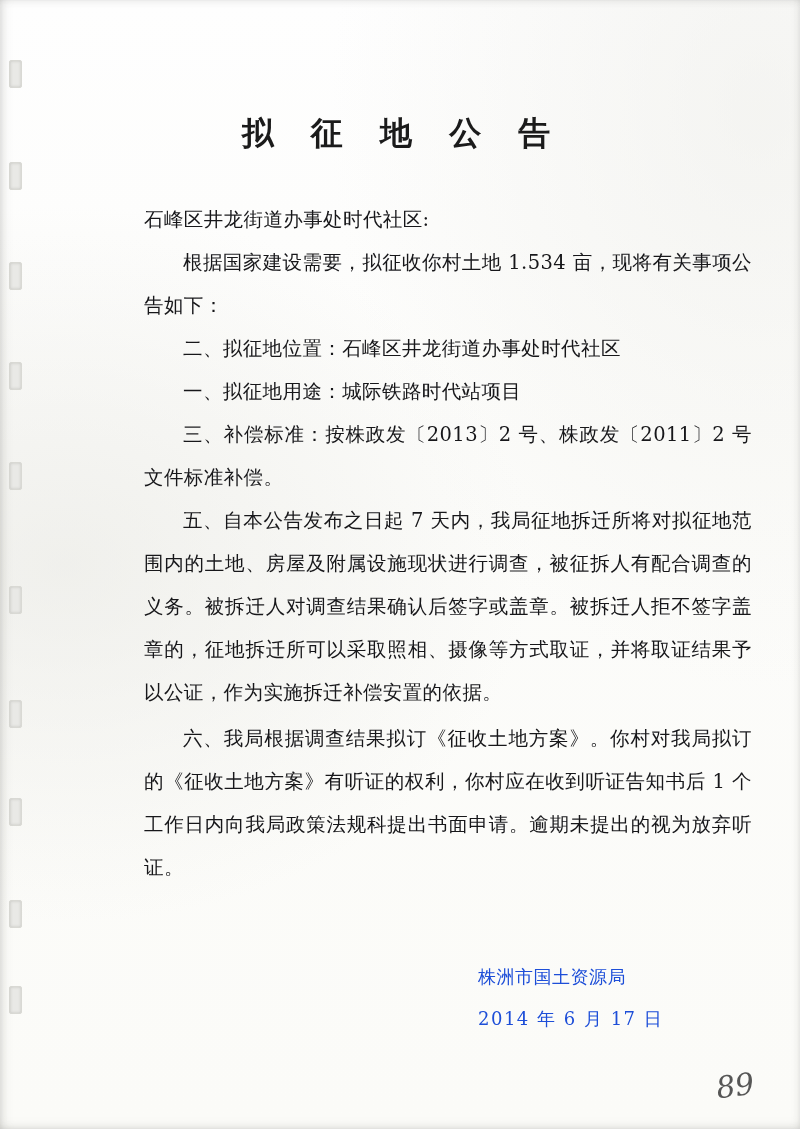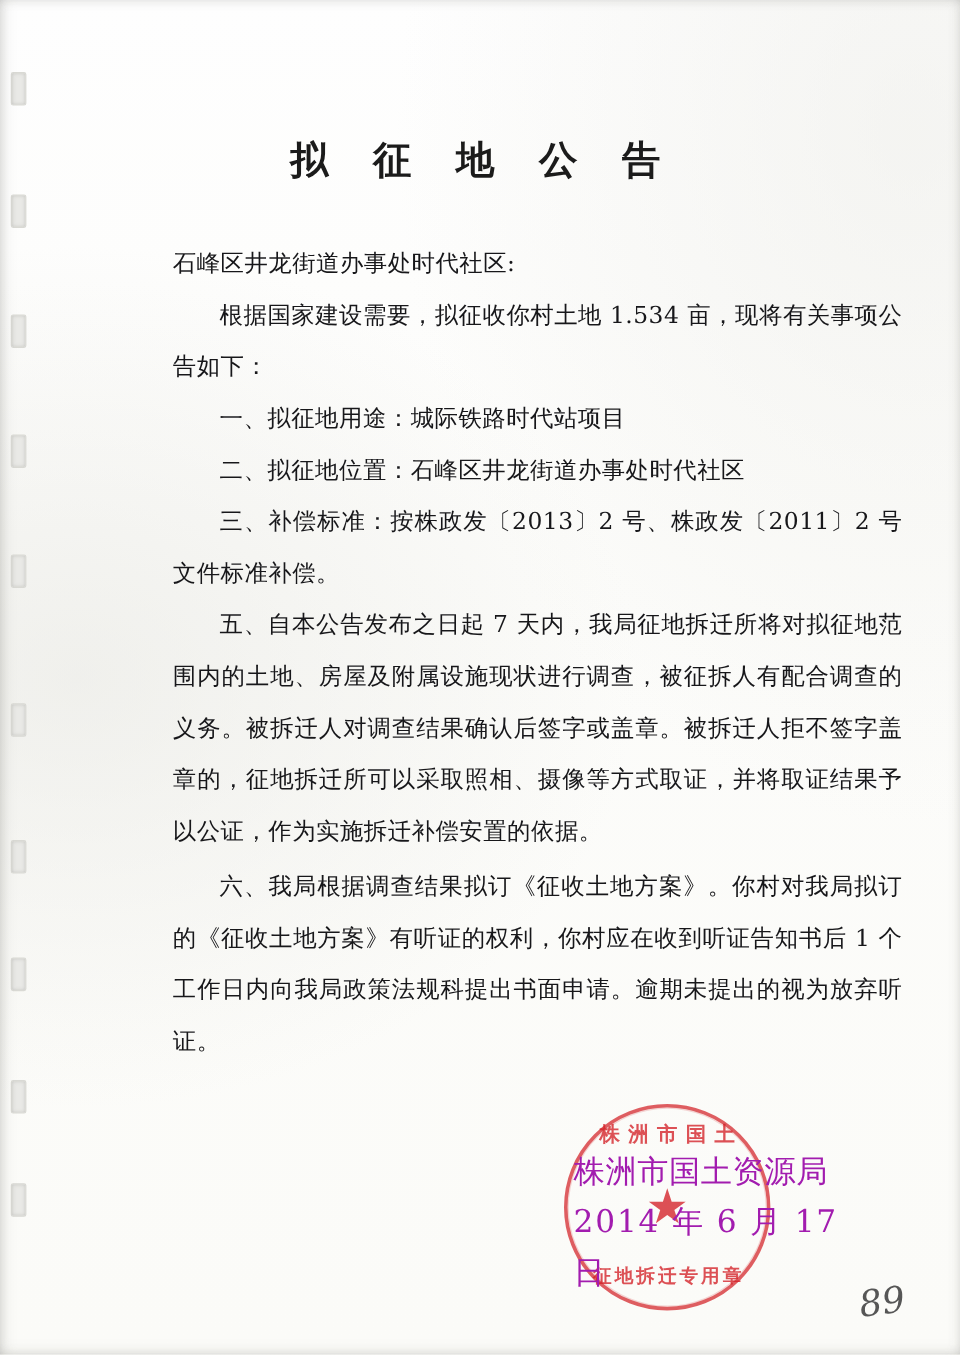--- a/index.html
+++ b/index.html
@@ -99,23 +99,23 @@
   .p-flush  { text-indent: 0; }
   .gap-sm { height: 3px; }
 
   
   .signature {
     position: absolute;
     left: 478px;
     top: 956px;
     width: 250px;
     font-family: "DejaVu Serif", serif;
-    font-size: 26px;
+    font-size: 18px;
     line-height: 42px;
-    color: #a21caf;
+    color: #1d4ed8;
     letter-spacing: 0.5px;
   }
   .sig-date { letter-spacing: 1.5px; }
 
   
   .seal {
     position: absolute;
     left: 470px;
     top: 920px;
     width: 172px;
@@ -193,34 +193,28 @@
     <div class="punch" style="top:986px"></div>
   </div>
 
   <div class="content">
 
     <div class="doc-title">拟 征 地 公 告</div>
 
     <div class="body-block">
       <p class="p-flush">石峰区井龙街道办事处时代社区:</p>
       <p class="p-indent">根据国家建设需要，拟征收你村土地 1.534 亩，现将有关事项公告如下：</p>
+      <p class="p-indent">二、拟征地位置：石峰区井龙街道办事处时代社区</p>
       <p class="p-indent">一、拟征地用途：城际铁路时代站项目</p>
-      <p class="p-indent">二、拟征地位置：石峰区井龙街道办事处时代社区</p>
       <p class="p-indent">三、补偿标准：按株政发〔2013〕2 号、株政发〔2011〕2 号文件标准补偿。</p>
       <p class="p-indent">五、自本公告发布之日起 7 天内，我局征地拆迁所将对拟征地范围内的土地、房屋及附属设施现状进行调查，被征拆人有配合调查的义务。被拆迁人对调查结果确认后签字或盖章。被拆迁人拒不签字盖章的，征地拆迁所可以采取照相、摄像等方式取证，并将取证结果予以公证，作为实施拆迁补偿安置的依据。</p>
       <div class="gap-sm"></div>
       <p class="p-indent">六、我局根据调查结果拟订《征收土地方案》。你村对我局拟订的《征收土地方案》有听证的权利，你村应在收到听证告知书后 1 个工作日内向我局政策法规科提出书面申请。逾期未提出的视为放弃听证。</p>
     </div>
 
-    <div class="seal">
-      <div class="seal-ring"></div>
-      <div class="seal-top-text">株洲市国土</div>
-      <div class="seal-star">★</div>
-      <div class="seal-bottom-text">征地拆迁专用章</div>
-    </div>
 
     <div class="signature">
       <div>株洲市国土资源局</div>
       <div class="sig-date">2014 年 6 月 17 日</div>
     </div>
 
     <div class="page-number">89</div>
   </div>
 
   <div class="edge-shadow"></div>

